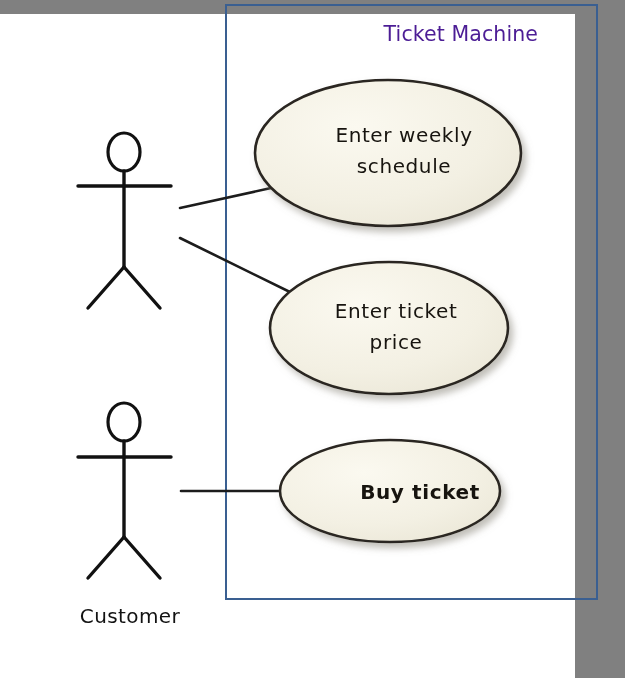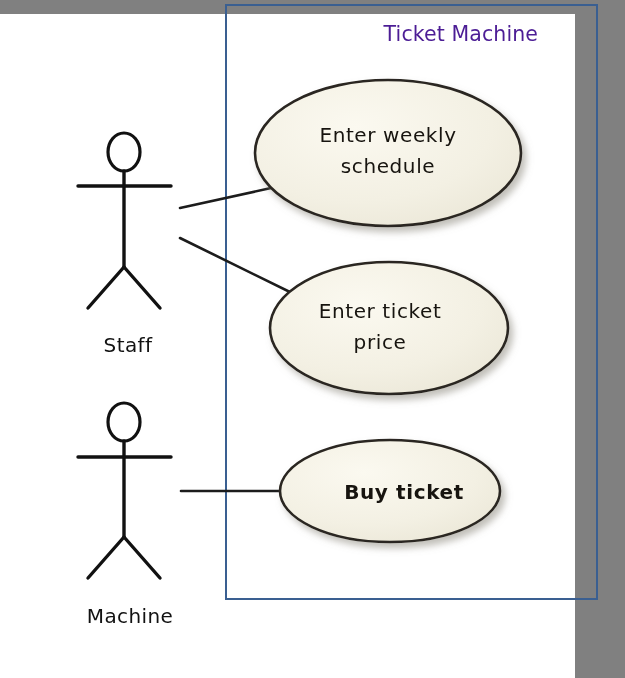--- a/index.html
+++ b/index.html
@@ -64,20 +64,21 @@
   .uc-label {
     position: absolute;
     text-align: center;
     font-family: "DejaVu Sans", "Liberation Sans", sans-serif;
     font-size: 20px;
     line-height: 1.55;
     color: #17140f;
     letter-spacing: 0.6px;
     pointer-events: none;
     white-space: pre-line;
+    padding-left: 16px;
   }
   
   .actor-label {
     position: absolute;
     text-align: center;
     font-family: "DejaVu Sans", "Liberation Sans", sans-serif;
     font-size: 20px;
     color: #121212;
     letter-spacing: 0.4px;
     white-space: nowrap;
@@ -137,17 +138,16 @@
   </svg>
 
   <div class="uc-label" style="left:255px; top:120px; width:266px;">Enter weekly
 schedule</div>
 
   <div class="uc-label" style="left:270px; top:296px; width:220px;">Enter ticket
 price</div>
 
   <div class="uc-label" style="left:280px; top:477px; width:248px;font-weight:bold;">Buy ticket</div>
 
-  <div class="actor-label" style="left:48px; top:333px; width:160px;">Staff</div>
 
-  <div class="actor-label" style="left:50px; top:604px; width:160px;">Machine</div>
+  <div class="actor-label" style="left:50px; top:604px; width:160px;">Customer</div>
 
 </div>
 
 </body></html>

